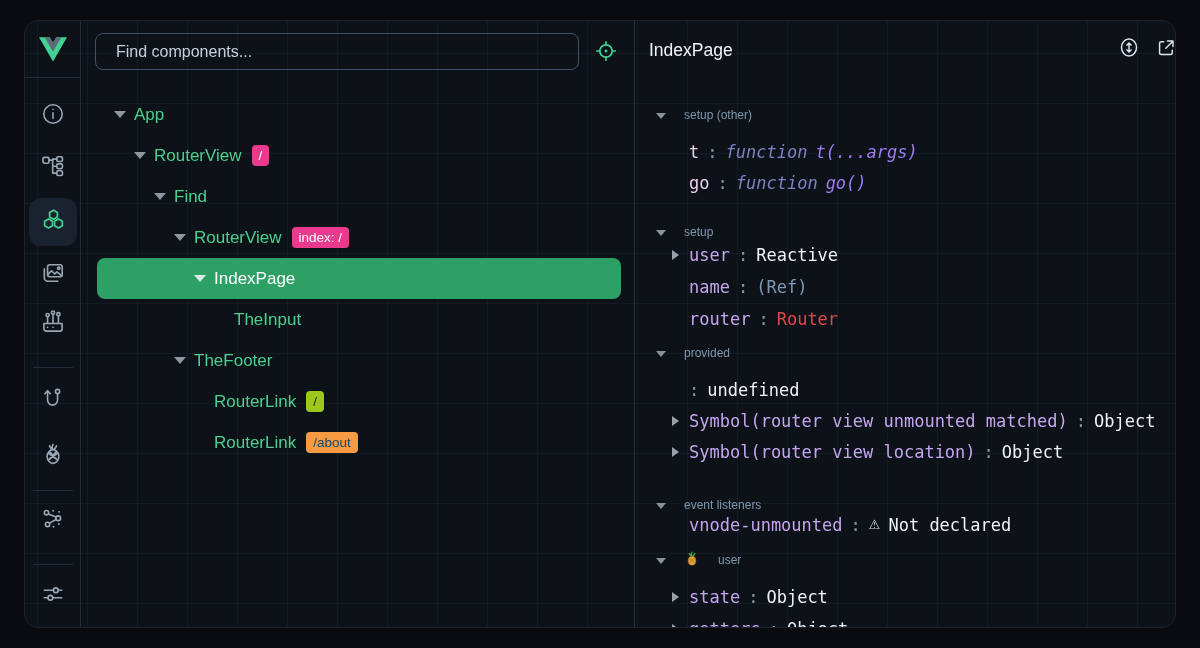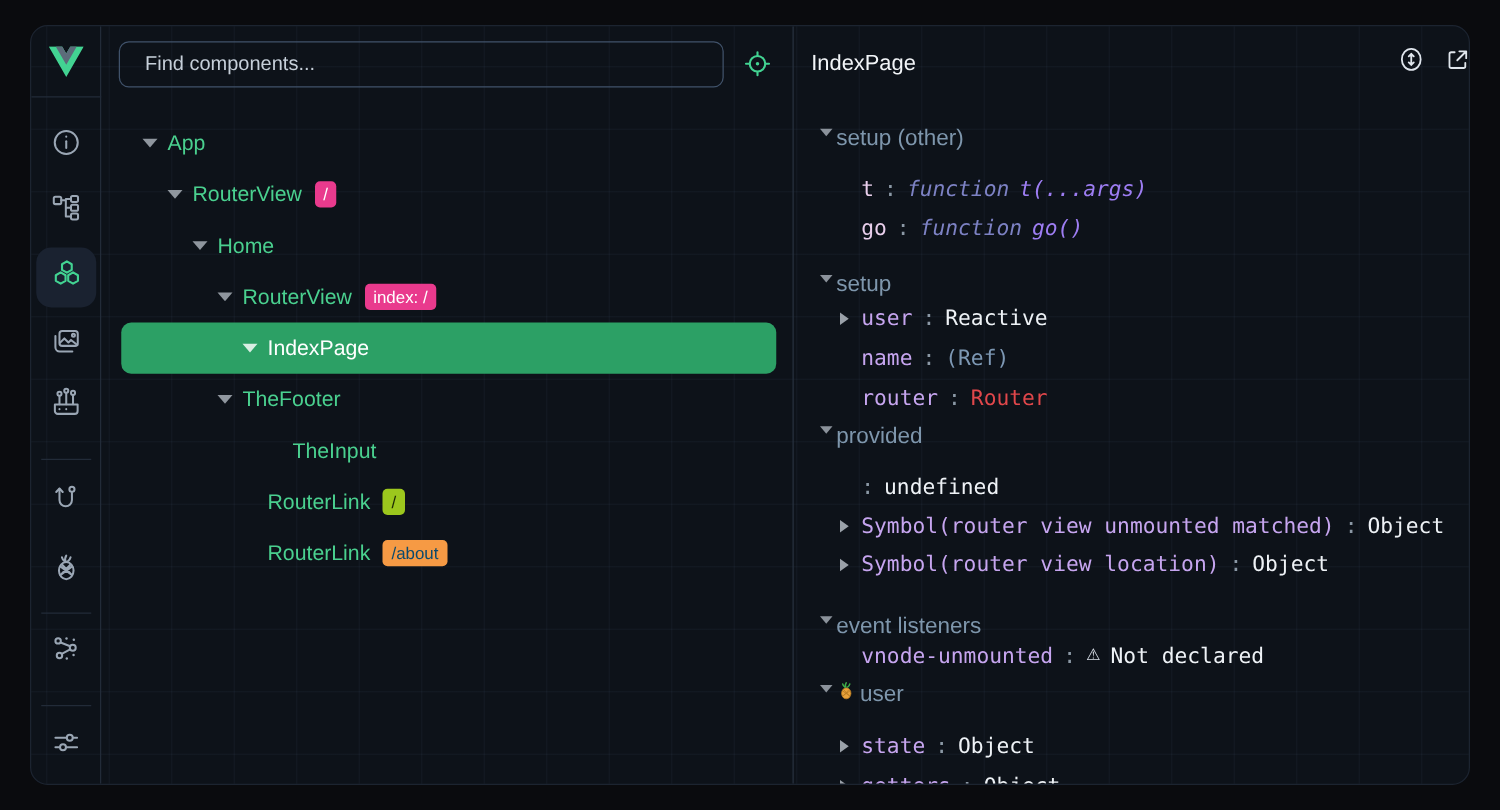--- a/index.html
+++ b/index.html
@@ -59,21 +59,21 @@
   .badge.lime{background:#9cc71d;color:#1c2705}
   .badge.orange{background:#f69a44;color:#0c4a6e}
   
   .vdiv{position:absolute;left:609px;top:0;width:1px;height:100%;background:#27303e}
   
   .details{position:absolute;left:610px;top:0;width:542px;height:100%;overflow:hidden}
   .dp-title{position:absolute;left:14px;top:19px;color:#f2f5f8;font-size:17.5px;font-weight:500}
   .dp-actions{position:absolute;top:16px;left:482px;display:flex;gap:13px}
   .icon-btn{width:24px;height:24px;display:flex;align-items:center;justify-content:center;background:none;border:none;cursor:pointer}
   .icon-btn svg{stroke:#dfe5ec;fill:none;stroke-width:1.6;stroke-linecap:round;stroke-linejoin:round}
-  .dsec{position:absolute;left:20px;height:22px;display:flex;align-items:flex-start;gap:3px;color:var(--slate);font-size:18px;cursor:pointer;white-space:nowrap}
+  .dsec{position:absolute;left:20px;height:22px;display:flex;align-items:flex-end;gap:18px;color:var(--slate);font-size:12px;cursor:pointer;white-space:nowrap}
   .dsec .tri{margin-right:0;width:11px}
   .dsec .tri-down::before{border-left-width:5.5px;border-right-width:5.5px;border-top-width:6.5px;border-top-color:#8b929b}
   .drow{position:absolute;left:0;right:0;height:31px;display:flex;align-items:center;column-gap:8px;padding-left:54px;font-family:"DejaVu Sans Mono",monospace;font-size:17px;white-space:nowrap;overflow:hidden}
   .dtri{position:absolute;left:37px;width:0;height:0;border-top:5.5px solid transparent;border-bottom:5.5px solid transparent;border-left:7px solid #9aa1a9}
   .k{color:var(--lav)}
   .k.fn{color:var(--lav-light)}
   .sep{color:var(--sep)}
   .kw{color:#7d82c4;font-style:italic}
   .sig{color:#9d7df2;font-style:italic}
   .val-white{color:var(--white-val)}
@@ -221,38 +221,38 @@
           <span class="tri tri-down"></span>
           <span>App</span>
         </div>
         <div class="trow d1">
           <span class="tri tri-down"></span>
           <span>RouterView</span>
           <span class="badge pink">/</span>
         </div>
         <div class="trow d2">
           <span class="tri tri-down"></span>
-          <span>Home</span>
+          <span>Find</span>
         </div>
         <div class="trow d3">
           <span class="tri tri-down"></span>
           <span>RouterView</span>
           <span class="badge pink">index: /</span>
         </div>
         <div class="trow d4 selected">
           <span class="tri tri-down"></span>
           <span>IndexPage</span>
-        </div>
-        <div class="trow d3">
-          <span class="tri tri-down"></span>
-          <span>TheFooter</span>
         </div>
         <div class="trow d5">
           <span class="tri"></span>
           <span>TheInput</span>
+        </div>
+        <div class="trow d3">
+          <span class="tri tri-down"></span>
+          <span>TheFooter</span>
         </div>
         <div class="trow d4">
           <span class="tri"></span>
           <span>RouterLink</span>
           <span class="badge lime">/</span>
         </div>
         <div class="trow d4">
           <span class="tri"></span>
           <span>RouterLink</span>
           <span class="badge orange">/about</span>

